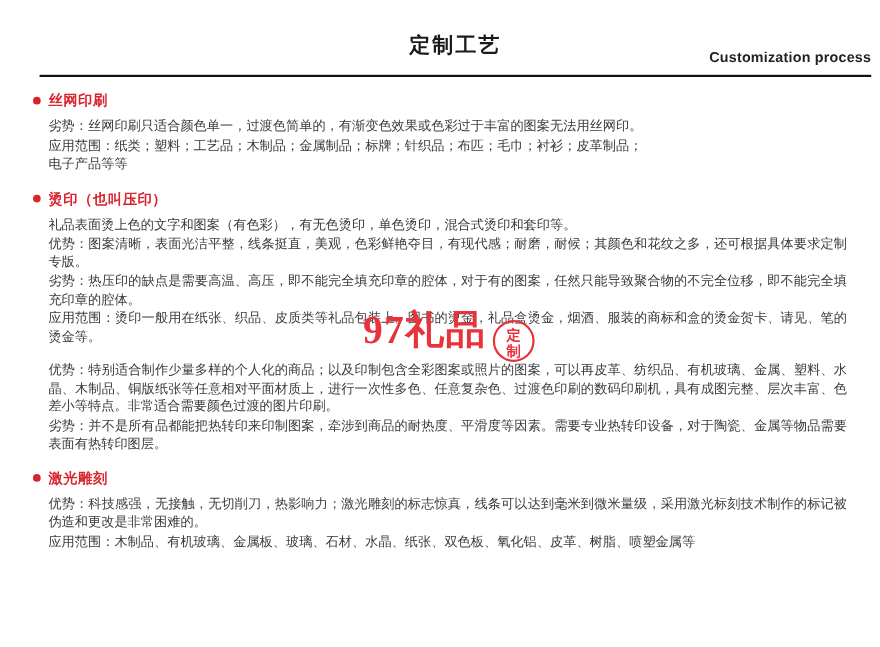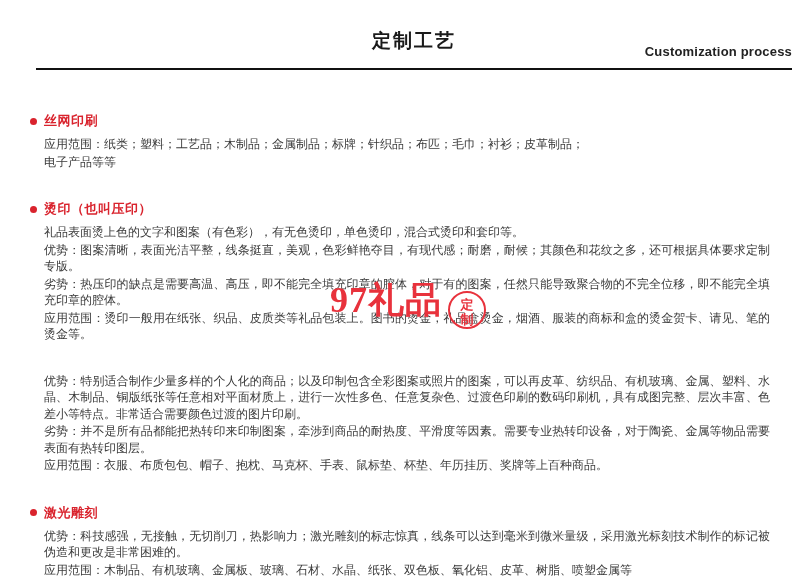--- a/index.html
+++ b/index.html
@@ -45,21 +45,20 @@
     margin: 14px 8px 0 8px;
     height: 2px;
     background: #111111;
   }
   
   .content {
     padding: 12px 30px 10px 30px;
   }
   .section {
     margin-bottom: 14px;
-    margin-top: 30px;
   }
   .sec-head {
     display: flex;
     align-items: center;
     gap: 7px;
     margin-bottom: 6px;
   }
   .bullet {
     width: 7px;
     height: 7px;
@@ -125,39 +124,39 @@
     <div class="header-rule"></div>
   </div>
 
   <div class="content">
 
     <div class="section">
       <div class="sec-head">
         <span class="bullet"></span>
         <span class="sec-title">丝网印刷</span>
       </div>
+      <p class="para">劣势：丝网印刷只适合颜色单一，过渡色简单的，有渐变色效果或色彩过于丰富的图案无法用丝网印。</p>
       <p class="para">应用范围：纸类；塑料；工艺品；木制品；金属制品；标牌；针织品；布匹；毛巾；衬衫；皮革制品；</p>
       <p class="para">电子产品等等</p>
     </div>
 
     <div class="section">
       <div class="sec-head">
         <span class="bullet"></span>
         <span class="sec-title">烫印（也叫压印）</span>
       </div>
       <p class="para">礼品表面烫上色的文字和图案（有色彩），有无色烫印，单色烫印，混合式烫印和套印等。</p>
       <p class="para">优势：图案清晰，表面光洁平整，线条挺直，美观，色彩鲜艳夺目，有现代感；耐磨，耐候；其颜色和花纹之多，还可根据具体要求定制专版。</p>
       <p class="para">劣势：热压印的缺点是需要高温、高压，即不能完全填充印章的腔体，对于有的图案，任然只能导致聚合物的不完全位移，即不能完全填充印章的腔体。</p>
       <p class="para">应用范围：烫印一般用在纸张、织品、皮质类等礼品包装上。图书的烫金，礼品盒烫金，烟酒、服装的商标和盒的烫金贺卡、请见、笔的烫金等。</p>
     </div>
 
     <div class="section">
       <p class="para">优势：特别适合制作少量多样的个人化的商品；以及印制包含全彩图案或照片的图案，可以再皮革、纺织品、有机玻璃、金属、塑料、水晶、木制品、铜版纸张等任意相对平面材质上，进行一次性多色、任意复杂色、过渡色印刷的数码印刷机，具有成图完整、层次丰富、色差小等特点。非常适合需要颜色过渡的图片印刷。</p>
       <p class="para">劣势：并不是所有品都能把热转印来印制图案，牵涉到商品的耐热度、平滑度等因素。需要专业热转印设备，对于陶瓷、金属等物品需要表面有热转印图层。</p>
-      <p class="para">应用范围：衣服、布质包包、帽子、抱枕、马克杯、手表、鼠标垫、杯垫、年历挂历、奖牌等上百种商品。</p>
     </div>
 
     <div class="section">
       <div class="sec-head">
         <span class="bullet"></span>
         <span class="sec-title">激光雕刻</span>
       </div>
       <p class="para">优势：科技感强，无接触，无切削刀，热影响力；激光雕刻的标志惊真，线条可以达到毫米到微米量级，采用激光标刻技术制作的标记被伪造和更改是非常困难的。</p>
       <p class="para">应用范围：木制品、有机玻璃、金属板、玻璃、石材、水晶、纸张、双色板、氧化铝、皮革、树脂、喷塑金属等</p>
     </div>

